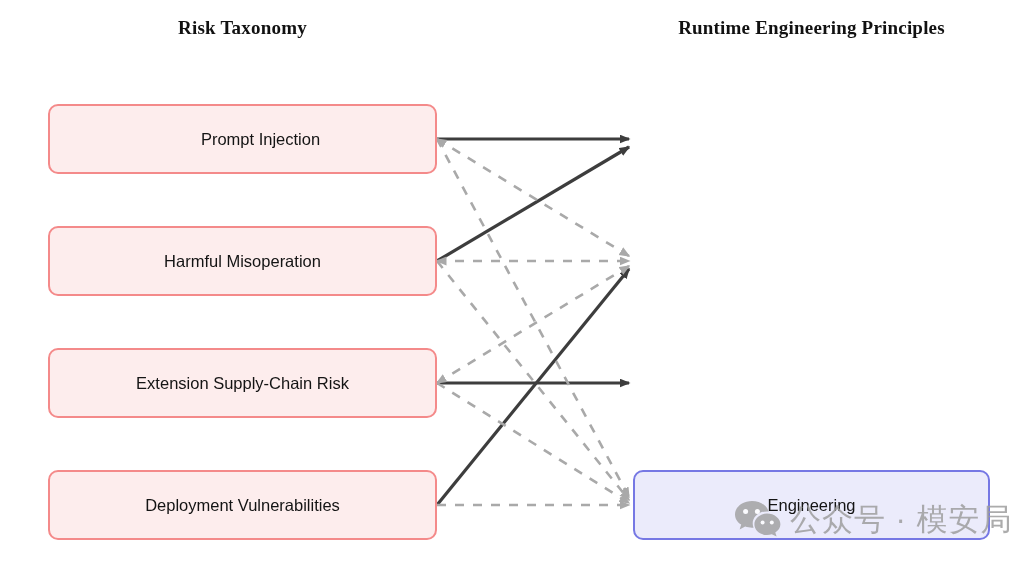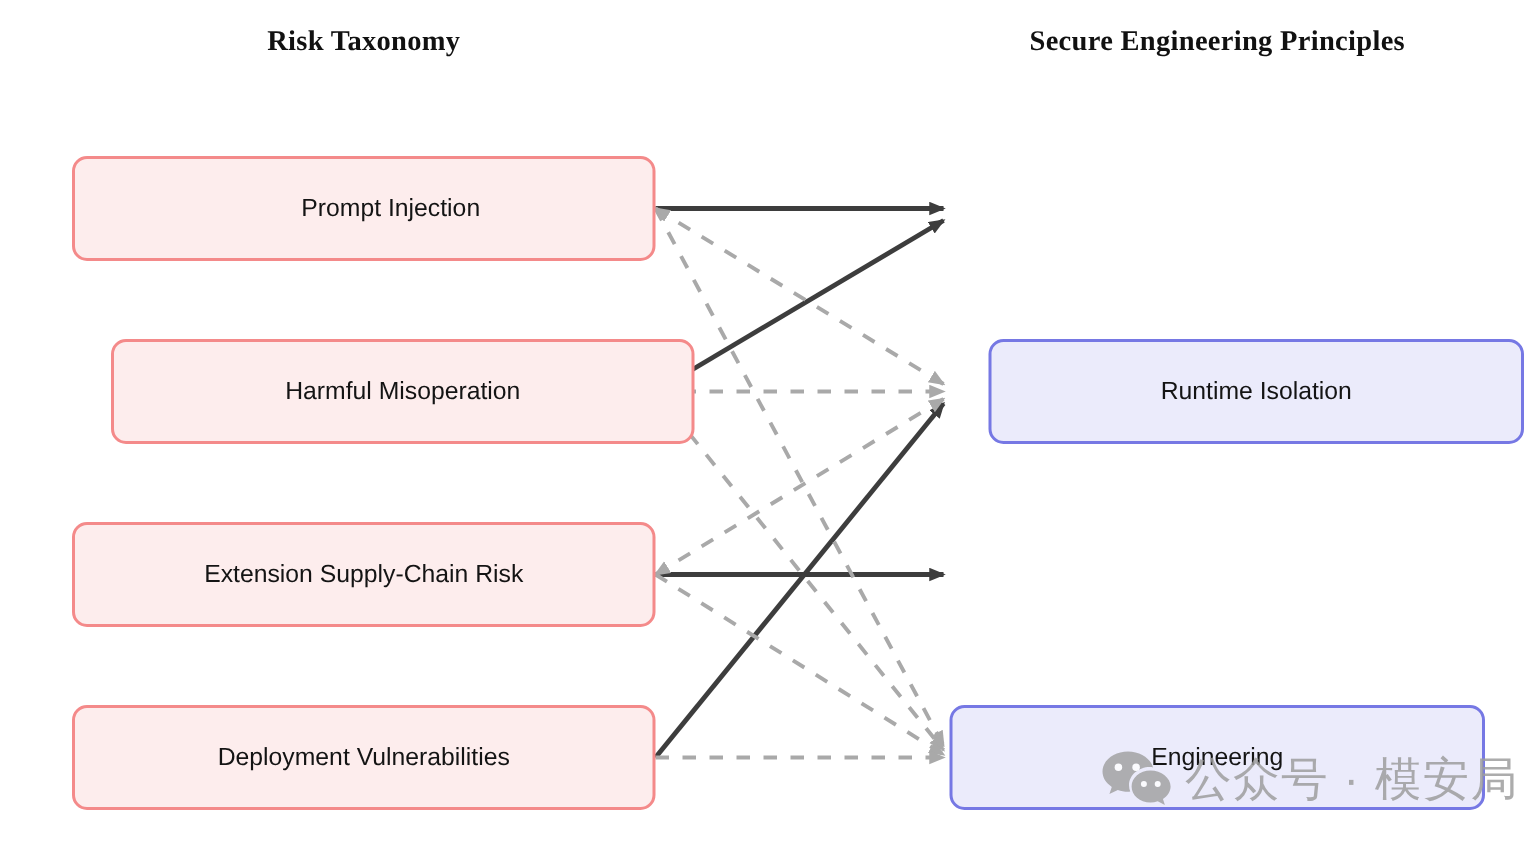--- a/index.html
+++ b/index.html
@@ -21,21 +21,21 @@
     font-size:16.5px;color:#141414;z-index:2;box-sizing:border-box;
   }
   .node.risk{
     left:48px;width:389px;
     background:#fdeded;border:2.5px solid #f48a8a;
   }
   .node.principle{
     left:633px;width:357px;
     background:#ebebfb;border:2.5px solid #7678e4;
   }
-  .row1{top:104px;padding-left:36px;} .row2{top:226px;margin-left:26px;} .row3{top:348px;} .row4{top:470px;text-align:center;}
+  .row1{top:104px;padding-left:36px;} .row2{top:226px;} .row3{top:348px;} .row4{top:470px;text-align:center;}
   .watermark{
     position:absolute;left:733px;top:499px;z-index:5;
     display:flex;align-items:center;gap:7px;
     pointer-events:none;
   }
   .watermark .wm-text{
     font-size:31px;color:rgba(158,158,158,0.85);
     font-family:"Liberation Sans", sans-serif;
     white-space:nowrap;letter-spacing:1px;
   }
@@ -65,38 +65,35 @@
       <line x1="437" y1="139" x2="629" y2="256" stroke="#a9a9a9" stroke-width="2.6" stroke-dasharray="9 9" marker-end="url(#arrow-dashed-end)" marker-start="url(#arrow-dashed-start)"></line>
       <line x1="437" y1="261" x2="629" y2="261" stroke="#a9a9a9" stroke-width="2.6" stroke-dasharray="9 9" marker-end="url(#arrow-dashed-end)" marker-start="url(#arrow-dashed-start)"></line>
       <line x1="437" y1="383" x2="629" y2="266" stroke="#a9a9a9" stroke-width="2.6" stroke-dasharray="9 9" marker-end="url(#arrow-dashed-end)" marker-start="url(#arrow-dashed-start)"></line>
       <line x1="437" y1="139" x2="629" y2="497" stroke="#a9a9a9" stroke-width="2.6" stroke-dasharray="9 9" marker-end="url(#arrow-dashed-end)"></line>
       <line x1="437" y1="261" x2="629" y2="500" stroke="#a9a9a9" stroke-width="2.6" stroke-dasharray="9 9" marker-end="url(#arrow-dashed-end)"></line>
       <line x1="437" y1="383" x2="629" y2="503" stroke="#a9a9a9" stroke-width="2.6" stroke-dasharray="9 9" marker-end="url(#arrow-dashed-end)"></line>
       <line x1="437" y1="505" x2="629" y2="505" stroke="#a9a9a9" stroke-width="2.6" stroke-dasharray="9 9" marker-end="url(#arrow-dashed-end)"></line>
     </svg>
 
   <div class="col-header left">Risk Taxonomy</div>
-  <div class="col-header right">Secure Engineering Principles</div>
+  <div class="col-header right">Runtime Engineering Principles</div>
 
   <div class="node risk row1">
     <span>Prompt Injection</span>
   </div>
   <div class="node risk row2">
     <span>Harmful Misoperation</span>
   </div>
   <div class="node risk row3">
     <span>Extension Supply-Chain Risk</span>
   </div>
   <div class="node risk row4">
     <span>Deployment Vulnerabilities</span>
   </div>
 
-  <div class="node principle row2">
-    <span>Runtime Isolation</span>
-  </div>
   <div class="node principle row4">
     <span>Engineering</span>
   </div>
 
   <div class="watermark">
     <svg class="wm-icon" viewBox="0 0 50 42" xmlns="http://www.w3.org/2000/svg">
       <g fill="#9e9e9e">
         <path d="M19,2 C9.6,2 2,8 2,15.4 C2,19.6 4.4,23.2 8.2,25.6 L6.6,30.4 L12.2,27.6 C14.3,28.3 16.6,28.8 19,28.8 C19.5,28.8 20,28.8 20.5,28.7 C20,27.4 19.7,26 19.7,24.6 C19.7,17.8 26,12.4 33.6,12.4 C34.3,12.4 35,12.5 35.7,12.6 C33.9,6.5 27.1,2 19,2 Z"></path>
         <path d="M34,14.6 C26.8,14.6 21.4,19.5 21.4,25.3 C21.4,31.1 26.8,36 34,36 C35.7,36 37.3,35.7 38.8,35.2 L43.6,37.6 L42.3,33.6 C45.4,31.6 47.4,28.6 47.4,25.3 C47.4,19.5 41.2,14.6 34,14.6 Z"></path>
       </g>

